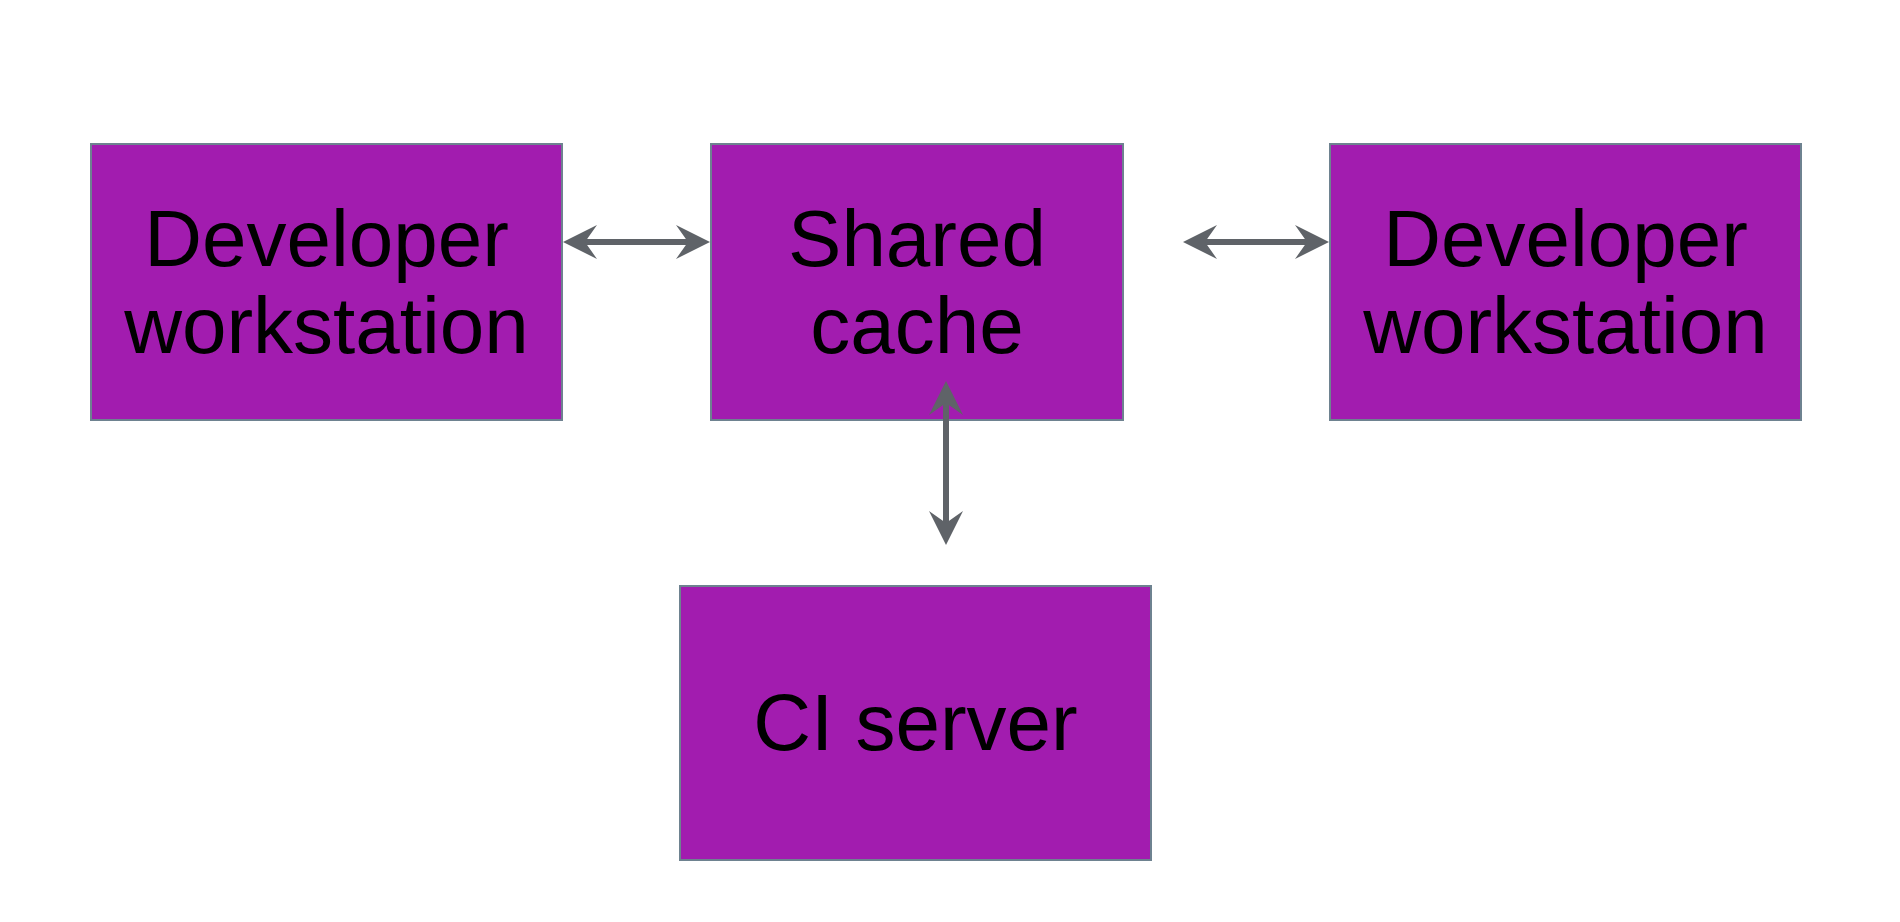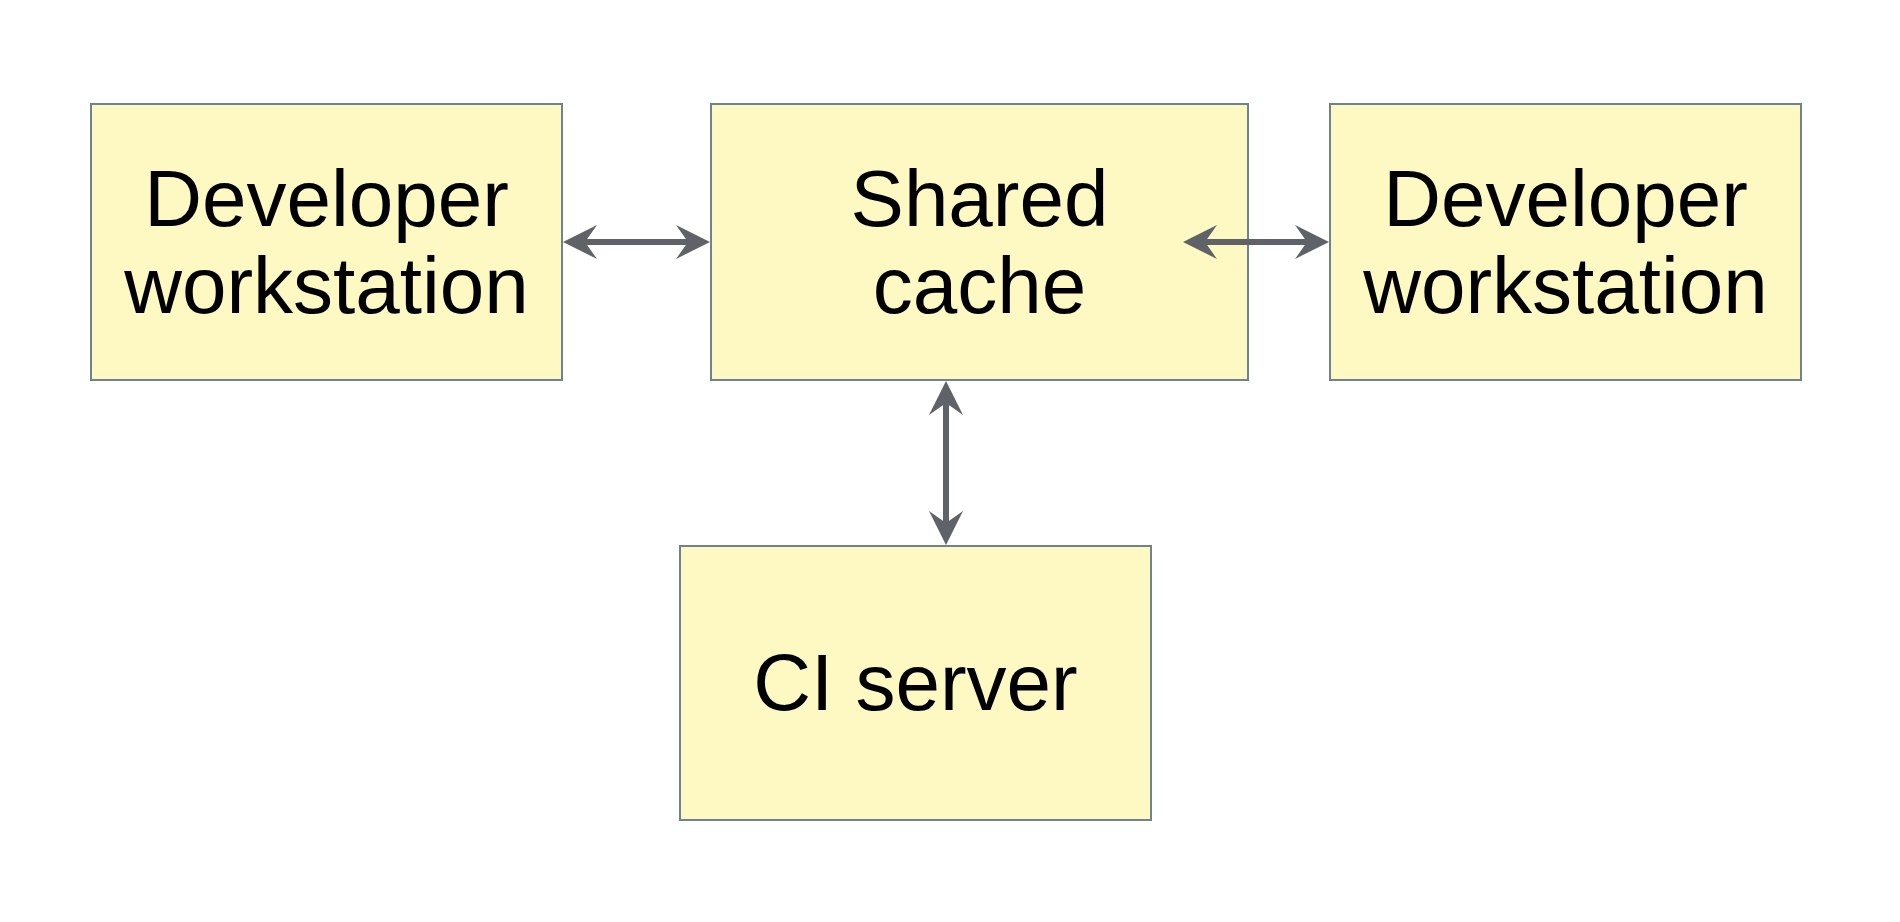--- a/index.html
+++ b/index.html
@@ -13,36 +13,37 @@
   }
   .canvas {
     position: relative;
     width: 1900px;
     height: 922px;
     background: #ffffff;
   }
   .node {
     position: absolute;
     box-sizing: border-box;
-    background: #fef9c3;
+    background: #a21caf;
     border: 2px solid #6e8290;
     display: flex;
     align-items: center;
     justify-content: center;
     text-align: center;
+    margin-top: 40px;
   }
   .node .label {
     font-size: 80px;
     line-height: 1.09;
     color: #000000;
     white-space: pre-line;
     letter-spacing: 0px;
   }
   .node-left  { left: 90px;   top: 103px; width: 473px; height: 278px; }
-  .node-center{ left: 710px;  top: 103px; width: 539px; height: 278px; }
+  .node-center{ left: 710px;  top: 103px; width: 414px; height: 278px; }
   .node-right { left: 1329px; top: 103px; width: 473px; height: 278px; }
   .node-bottom{ left: 679px;  top: 545px; width: 473px; height: 276px; }
   svg.connectors {
     position: absolute;
     left: 0; top: 0;
     width: 1900px;
     height: 922px;
     pointer-events: none;
   }
   .arrow-fill   { fill: #5f6368; }

